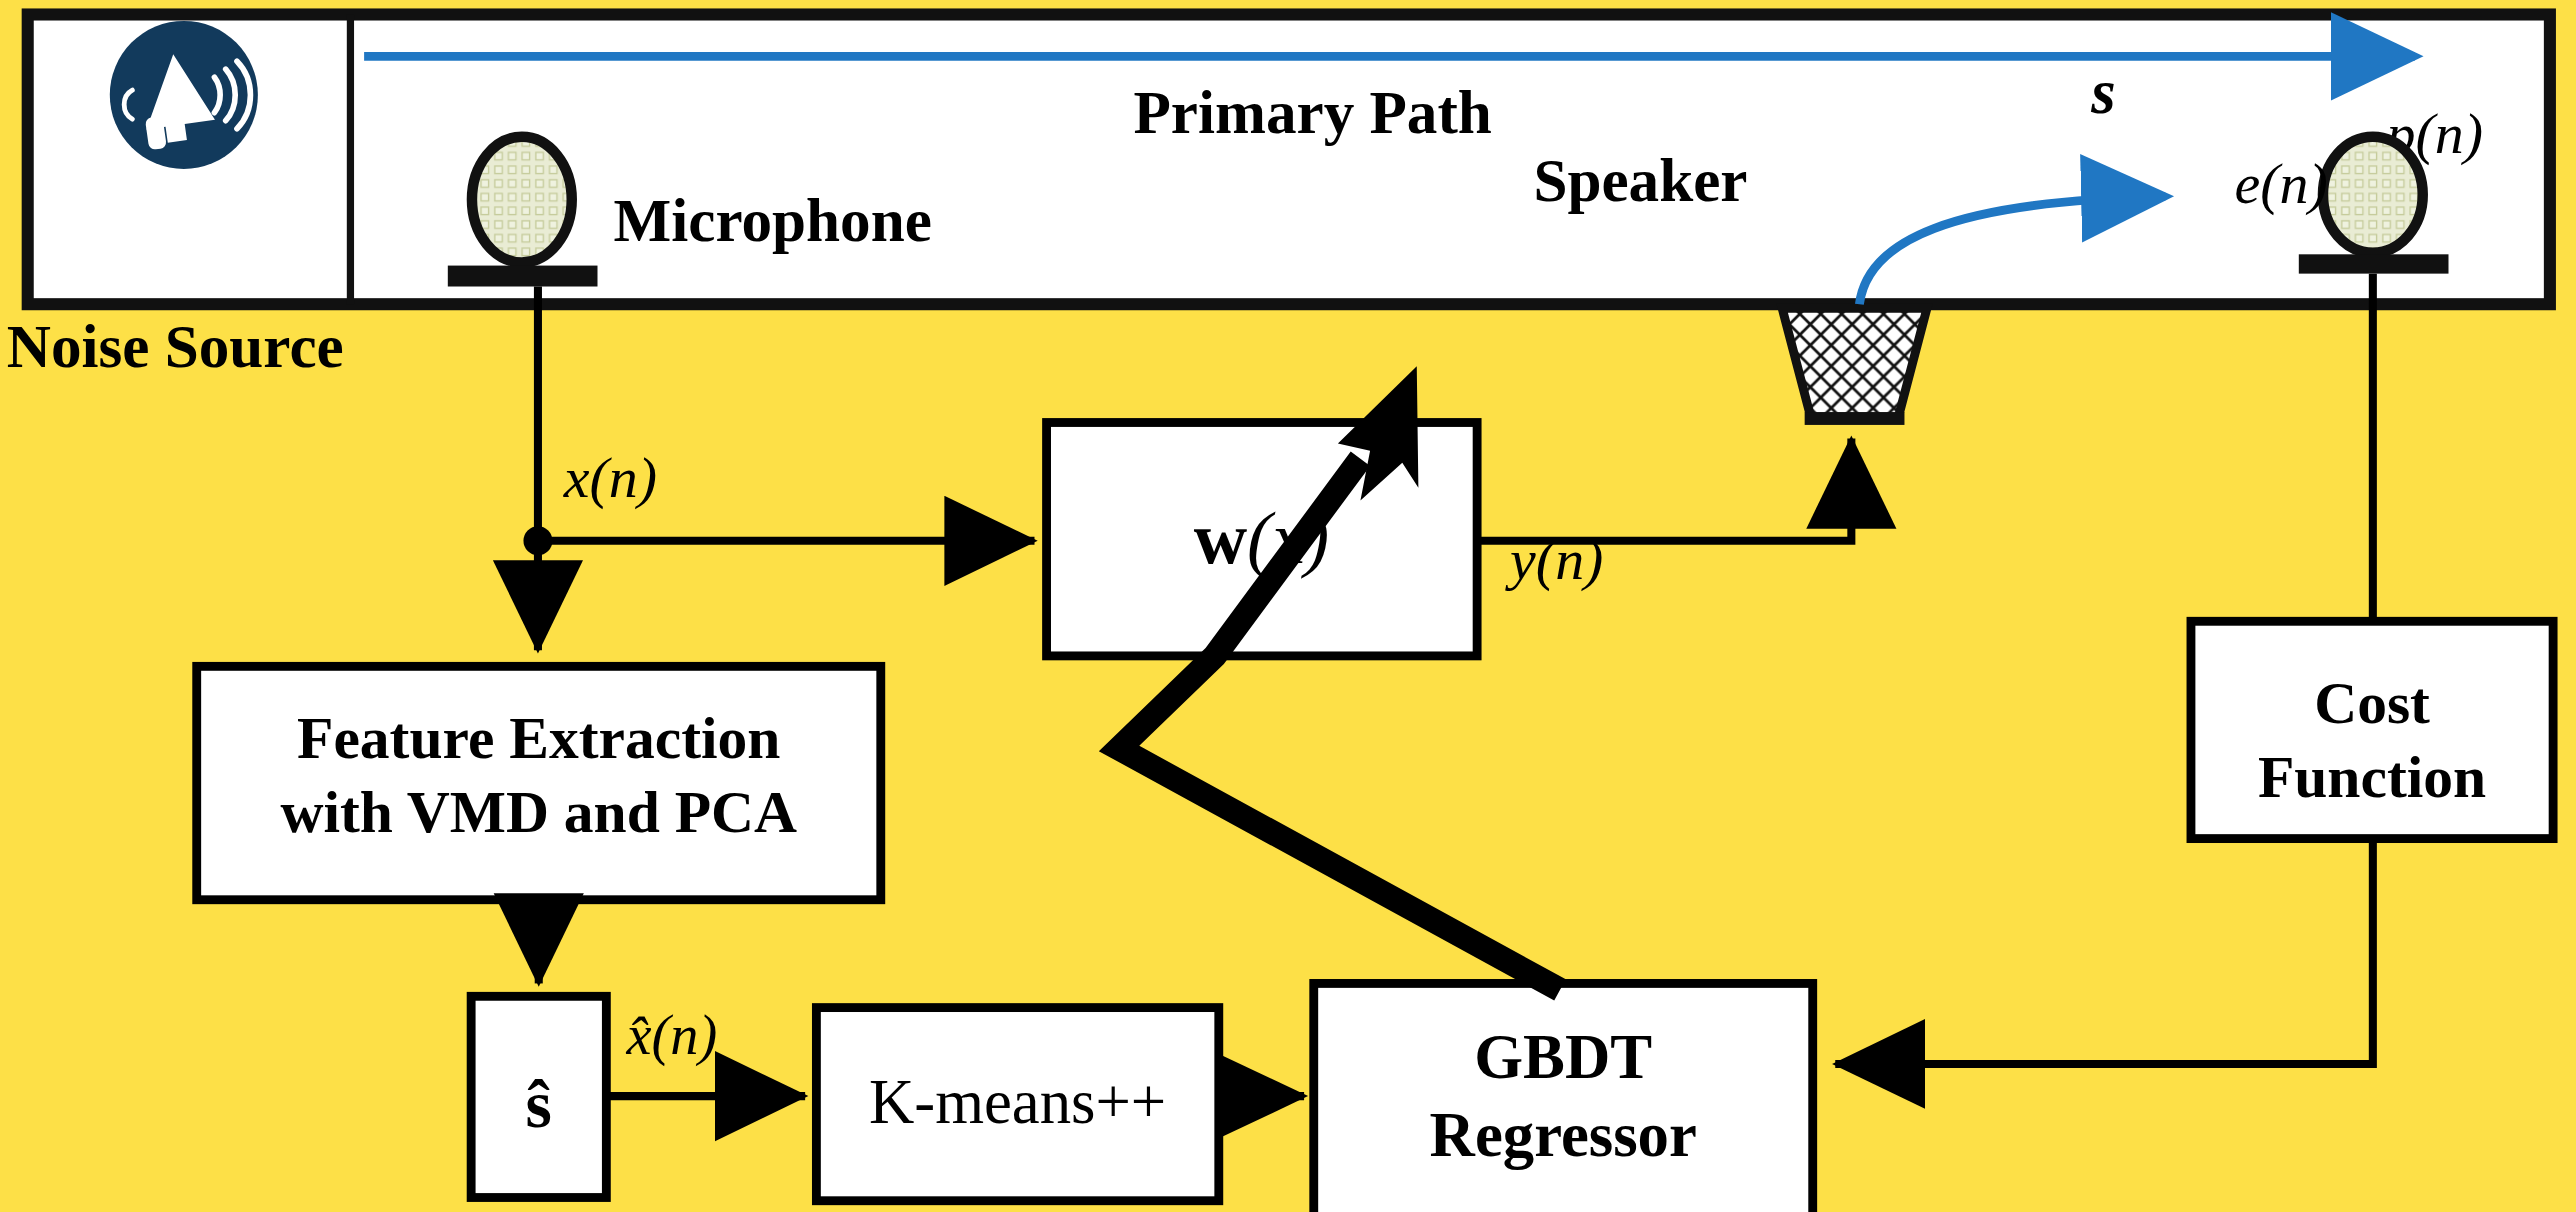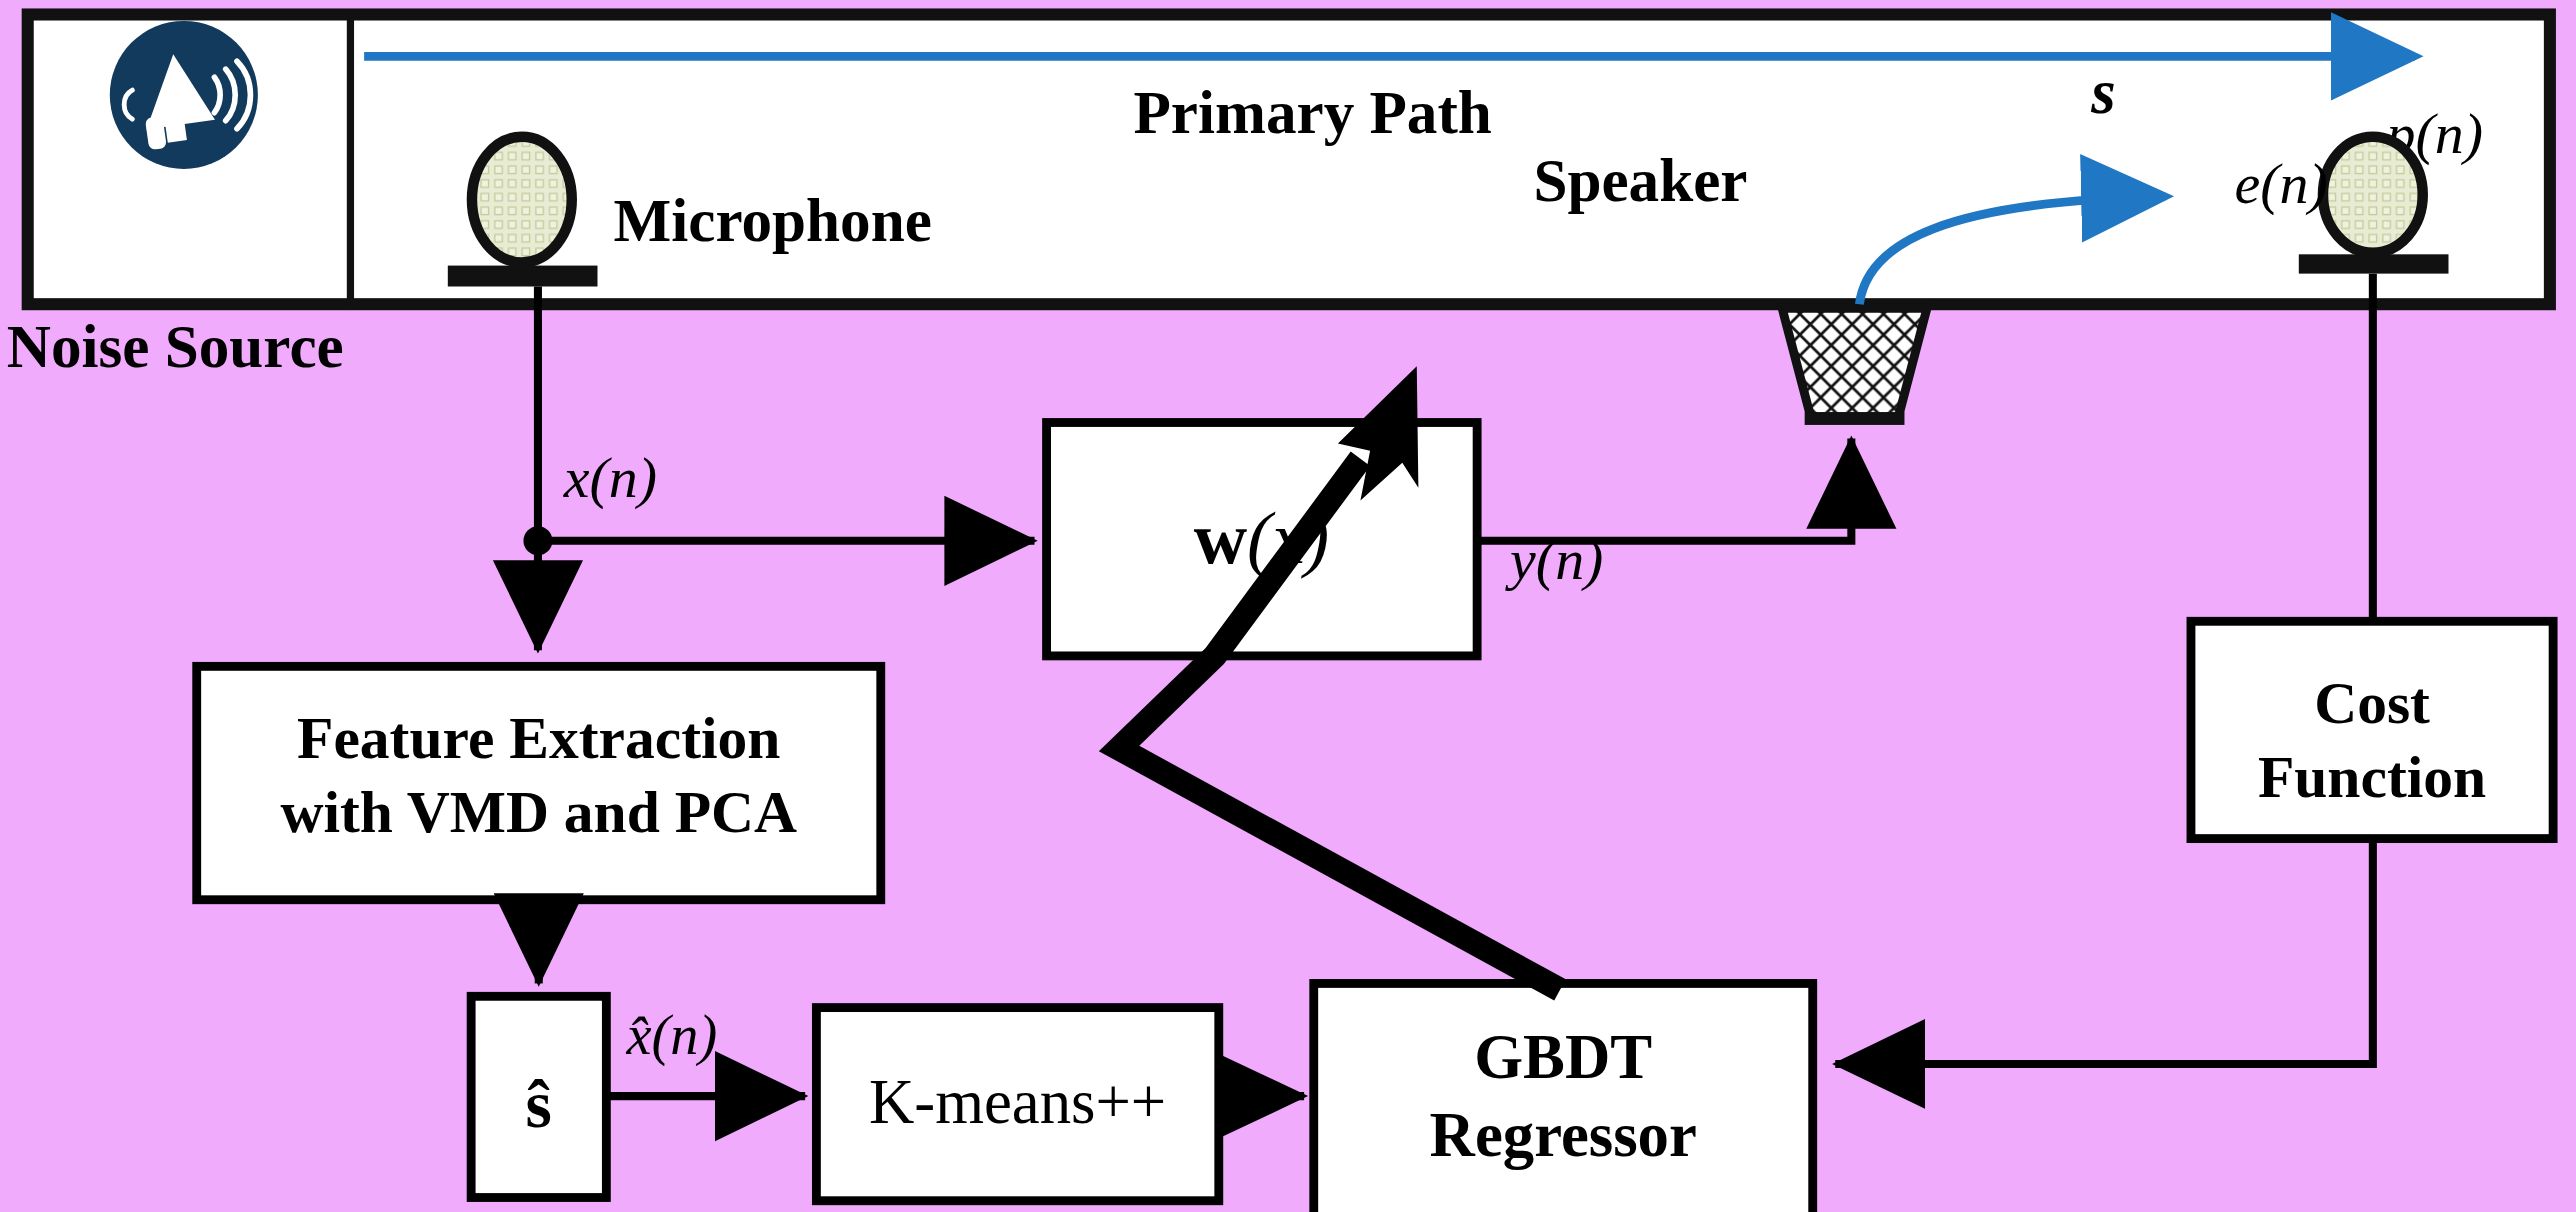--- a/index.html
+++ b/index.html
@@ -2,21 +2,21 @@
 <html style="font-size:13px"><head>
 <meta charset="utf-8">
 <title>ANC Block Diagram</title>
 <style>
   html,body{margin:0;padding:0;background:#ffffff;}
   body{
     width:2576px;height:1212px;
     font-family:"Liberation Serif", serif;
     overflow:hidden;
   }
-  #stage{position:relative;width:2576px;height:1212px;background:#f0abfc;}
+  #stage{position:relative;width:2576px;height:1212px;background:#fde047;}
   svg#diagram{position:absolute;left:0;top:0;width:2576px;height:1212px;display:block;}
 
   
   .lbl{font-family:"Liberation Serif", serif;font-weight:bold;fill:#000;}
   .lbl-sig{font-family:"Liberation Serif", serif;font-style:italic;font-weight:normal;fill:#000;}
   .lbl-reg{font-family:"Liberation Serif", serif;font-weight:normal;fill:#000;}
   .lbl-boldit{font-family:"Liberation Serif", serif;font-weight:bold;font-style:italic;fill:#000;}
 </style>
 </head>
 <body>

